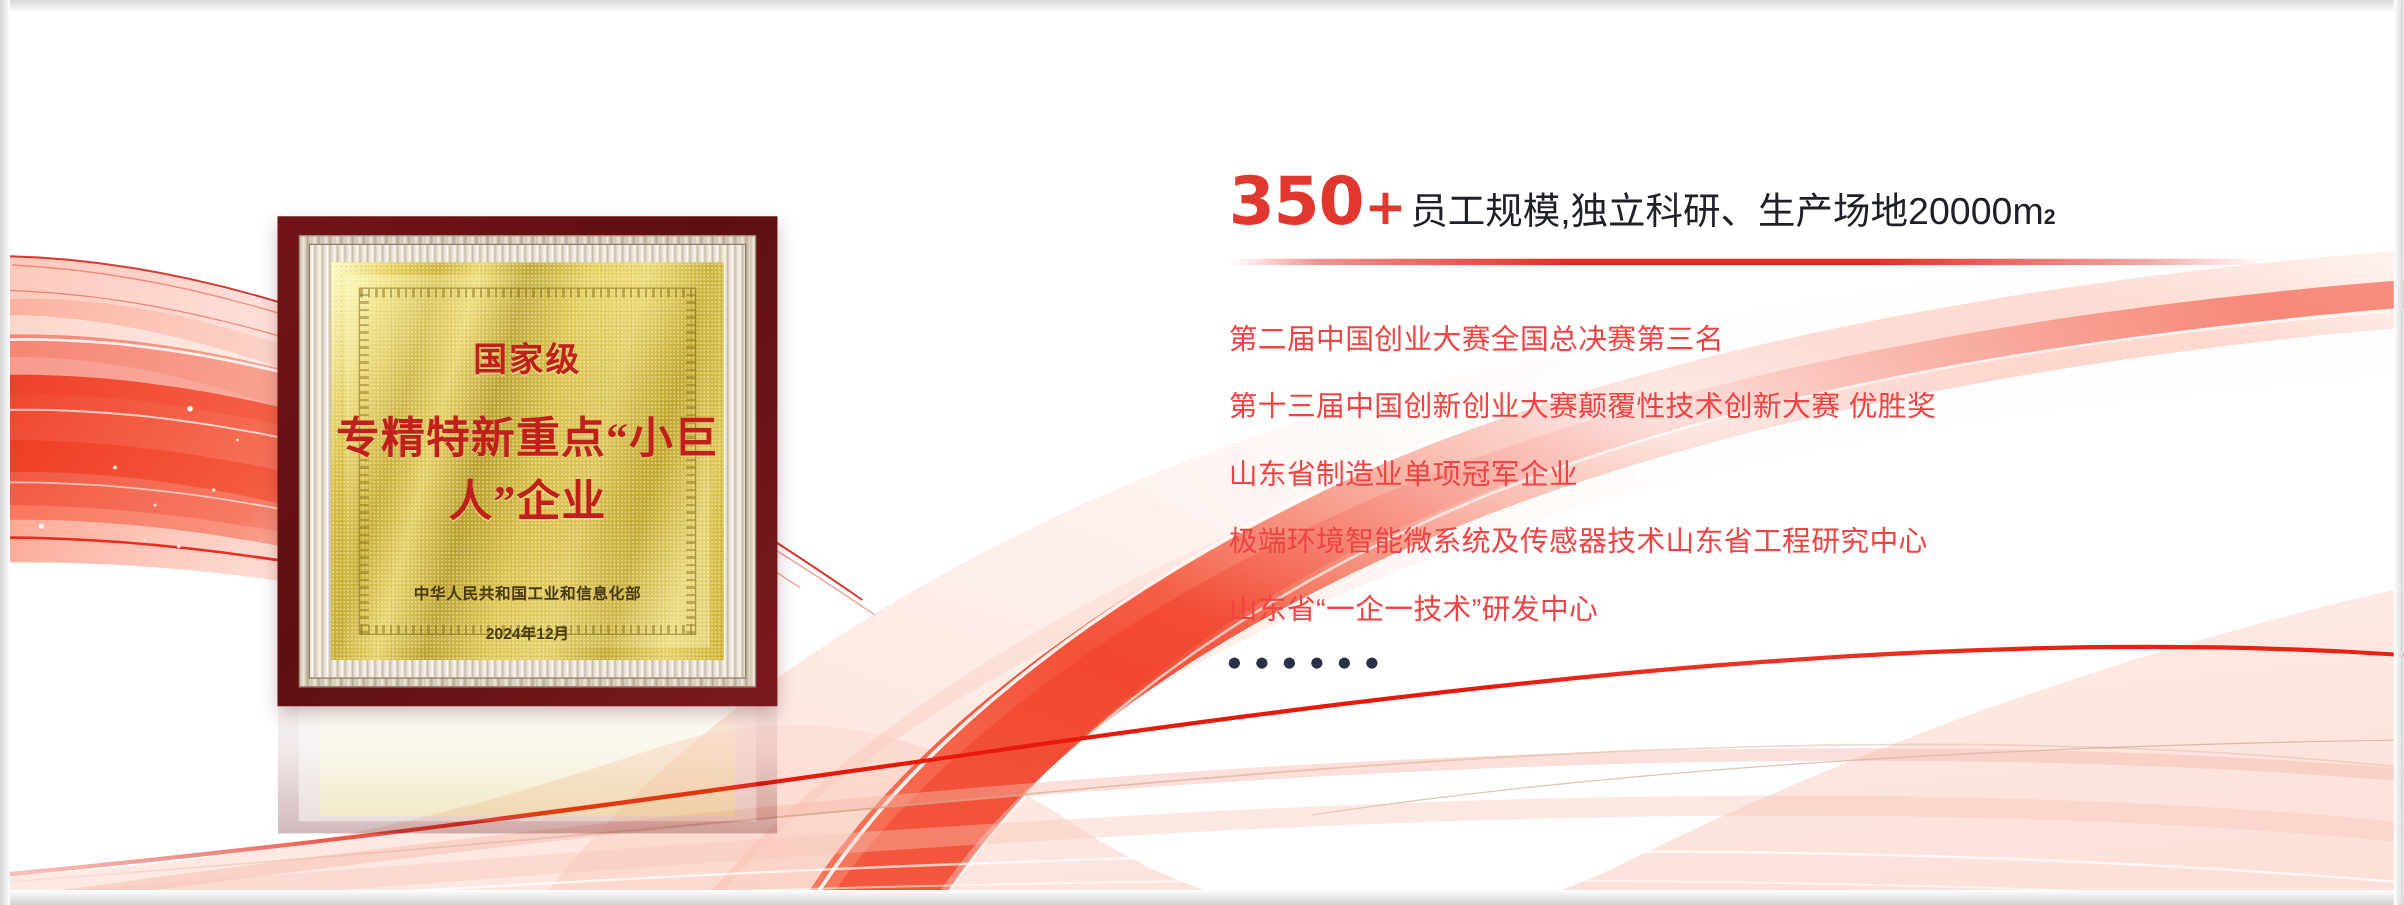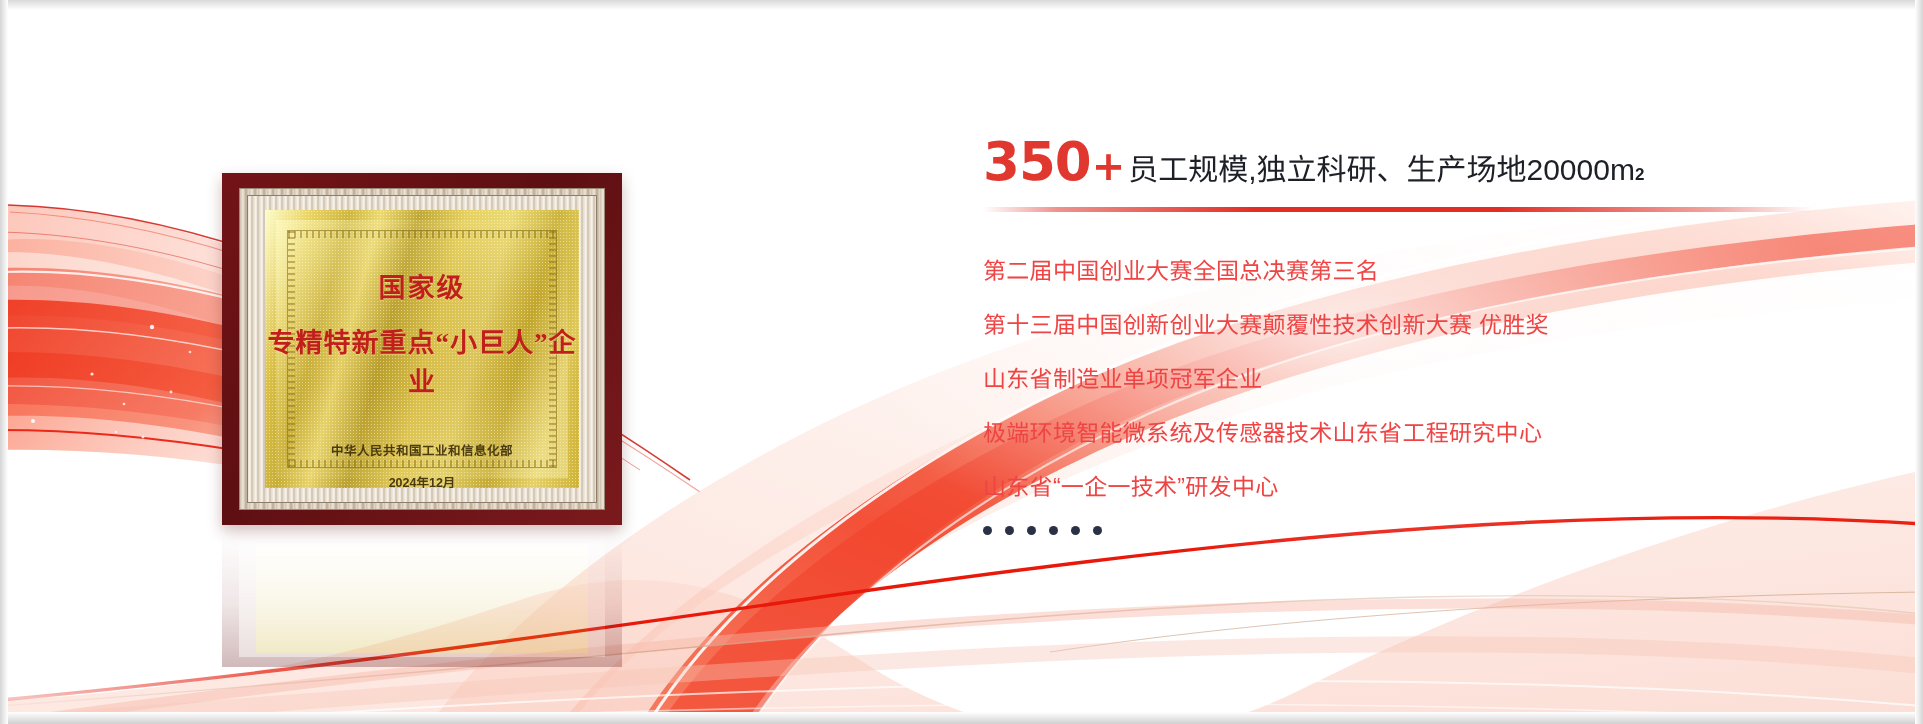--- a/index.html
+++ b/index.html
@@ -43,21 +43,21 @@
   }
 
   
   #plaque-wrap{
     position:absolute;
     left:222px; top:173px;
     width:400px; height:352px;
   }
   #plaque{
     position:relative;
-    width:400px; height:352px;
+    width:400px; height:392px;
     background:#6e1114;
     background:linear-gradient(135deg,#731417 0%,#5e0f12 45%,#7b1a1d 100%);
     box-shadow:0 6px 14px rgba(90,20,20,.28);
   }
   
   .orn-outer{
     position:absolute; left:17px; top:15px; right:17px; bottom:15px;
     background:
       repeating-linear-gradient(90deg,
         #cdbfae 0px,#efe7da 3px,#b9a994 6px,#e7ded0 9px),
@@ -130,21 +130,21 @@
     font-family:"Liberation Serif","DejaVu Serif",serif;
   }
   .plaque-title-1{
     margin-top:56px;
     font-size:27px; font-weight:bold; letter-spacing:2px;
     color:#c11f1c;
     text-shadow:0 1px 0 rgba(255,240,170,.45);
   }
   .plaque-title-2{
     margin-top:16px;
-    font-size:27px; font-weight:bold; letter-spacing:1px;
+    font-size:35px; font-weight:bold; letter-spacing:1px;
     color:#c11f1c;
     text-shadow:0 1px 0 rgba(255,240,170,.45);
   }
   .plaque-issuer{
     margin-top:41px;
     font-size:12.5px; font-weight:bold; letter-spacing:.5px;
     color:#4a3a10;
     font-family:"Liberation Sans","DejaVu Sans",sans-serif;
   }
   .plaque-date{

